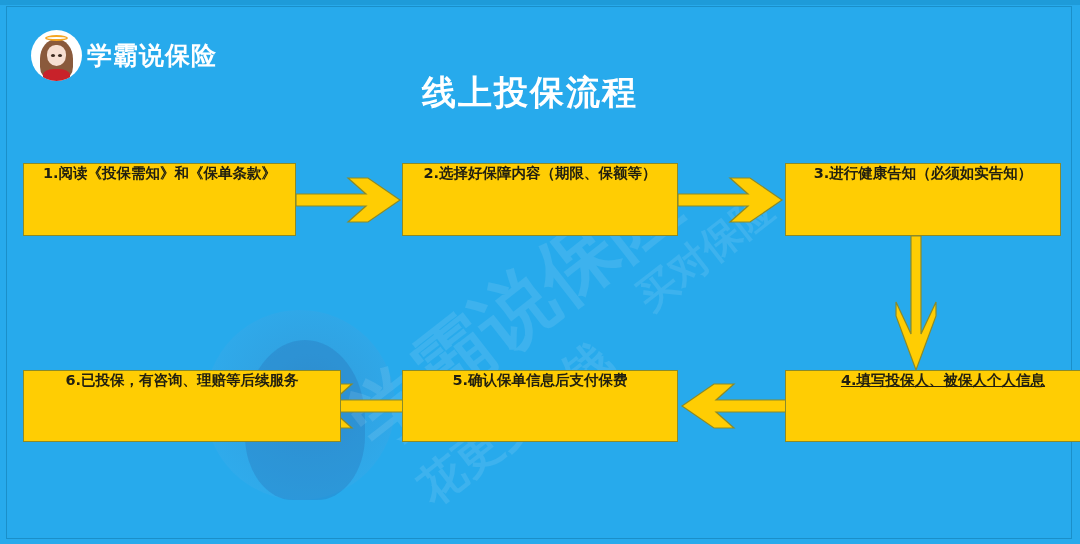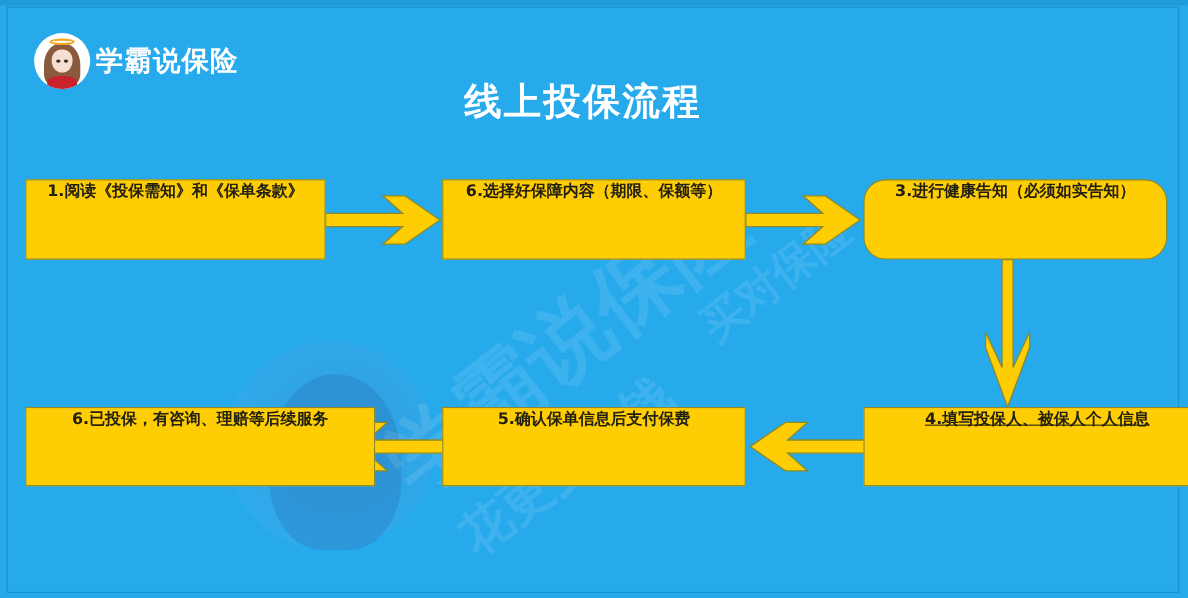--- a/index.html
+++ b/index.html
@@ -74,21 +74,21 @@
   .step {
     position: absolute;
     background: #ffcd03;
     border: 1.5px solid #8a8a2a;
     display: flex; justify-content: center;
     color: #222010; font-size: 14.5px; font-weight: bold;
     white-space: nowrap;
   }
   .s1 { left: 23px;  top: 163px; width: 273px; height: 73px; }
   .s2 { left: 402px; top: 163px; width: 276px; height: 73px; }
-  .s3 { left: 785px; top: 163px; width: 276px; height: 73px; border-radius: 20px; }
+  .s3 { left: 785px; top: 163px; width: 276px; height: 73px; }
   .s4 { left: 785px; top: 370px; width: 316px; height: 72px; text-decoration: underline; }
   .s5 { left: 402px; top: 370px; width: 276px; height: 72px; }
   .s6 { left: 23px;  top: 370px; width: 318px; height: 72px; }
   .arrow { position: absolute; overflow: visible; }
 </style>
 </head>
 <body>
 
 <div class="frame-outer"></div>
 <div class="frame-inner"></div>
@@ -125,21 +125,21 @@
   <polygon points="108,20 38,20 56,4 36,4 4,26 36,48 56,48 38,32 108,32" fill="#ffcd03" stroke="#8a8a2a" stroke-width="1.2"></polygon>
 </svg>
 <svg class="arrow" style="left:296px; top:380px;" width="108" height="52" viewBox="0 0 108 52">
   <polygon points="108,20 38,20 56,4 36,4 4,26 36,48 56,48 38,32 108,32" fill="#ffcd03" stroke="#8a8a2a" stroke-width="1.2"></polygon>
 </svg>
 
 <div class="step s1">
   <span>1.阅读《投保需知》和《保单条款》</span>
 </div>
 <div class="step s2">
-  <span>6.选择好保障内容（期限、保额等）</span>
+  <span>2.选择好保障内容（期限、保额等）</span>
 </div>
 <div class="step s3">
   <span>3.进行健康告知（必须如实告知）</span>
 </div>
 <div class="step s4">
   <span>4.填写投保人、被保人个人信息</span>
 </div>
 <div class="step s5">
   <span>5.确认保单信息后支付保费</span>
 </div>

